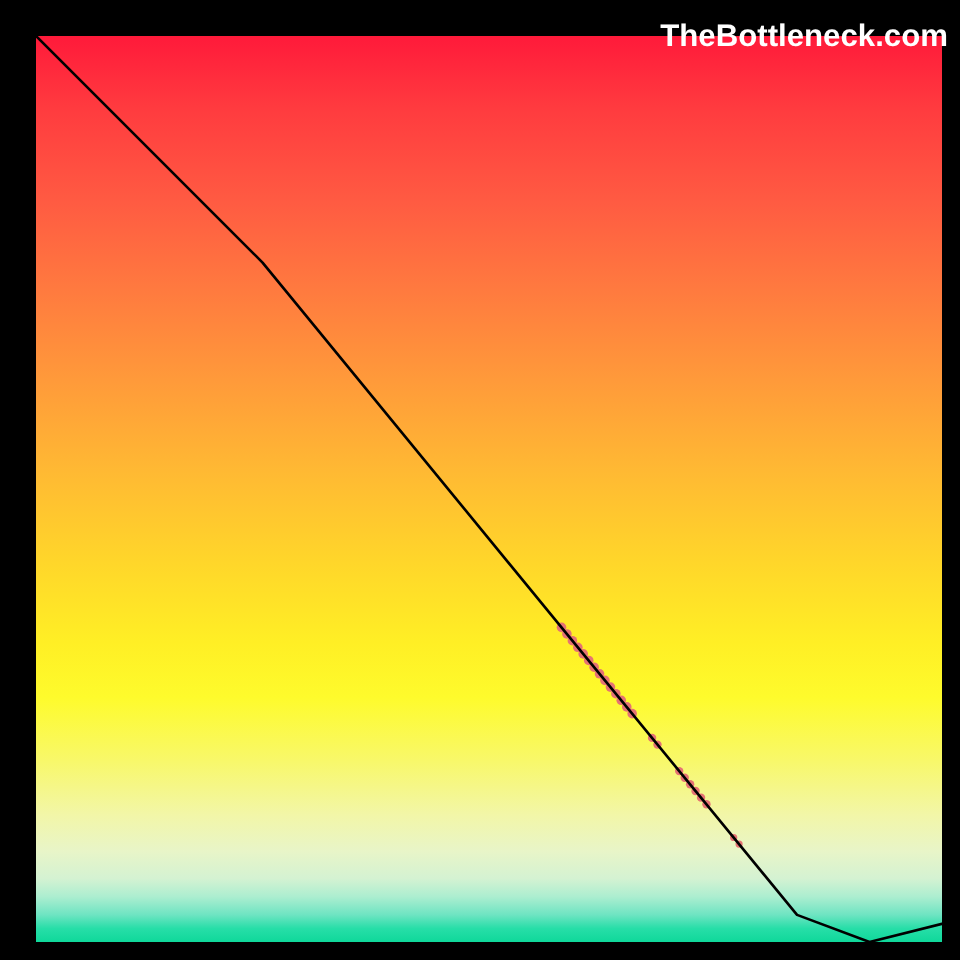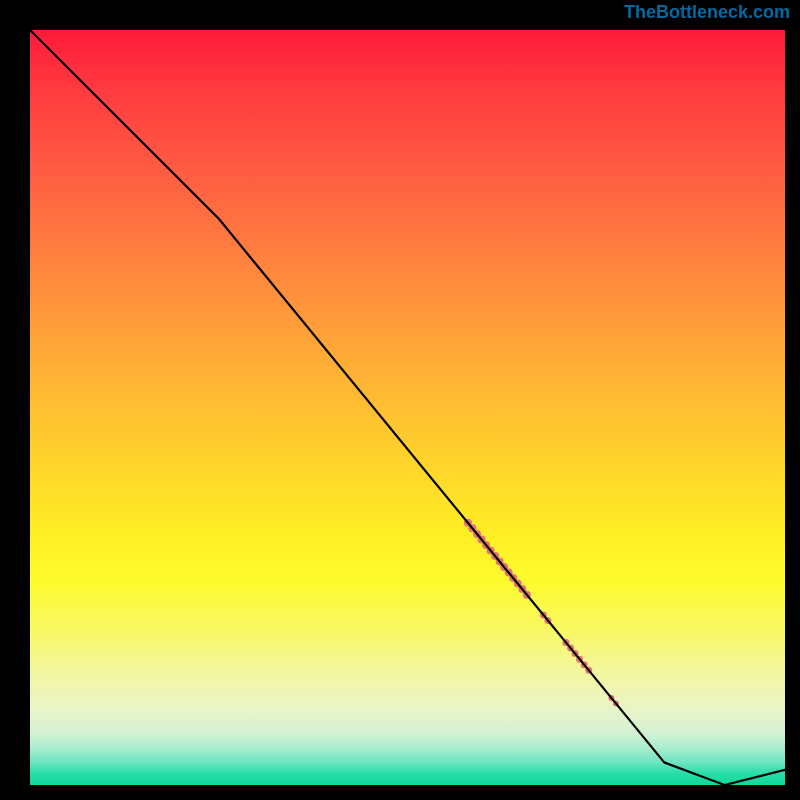--- a/index.html
+++ b/index.html
@@ -1,24 +1,24 @@
 <!DOCTYPE html>
 <html><head>
 <meta charset="utf-8">
 <style>
   * { margin: 0; padding: 0; box-sizing: border-box; }
   body { width: 800px; height: 800px; background: #000; position: relative; overflow: hidden; }
   .attribution {
     position: absolute;
-    top: 2px;
+    top: 14px;
     right: 10px;
     font-family: Arial, Helvetica, sans-serif;
-    font-size: 18px;
+    font-size: 26px;
     font-weight: bold;
-    color: #0369a1;
+    color: #ffffff;
     z-index: 10;
   }
   .plot-area {
     position: absolute;
     left: 30px;
     top: 30px;
     width: 755px;
     height: 755px;
   }
   .gradient-bg {

